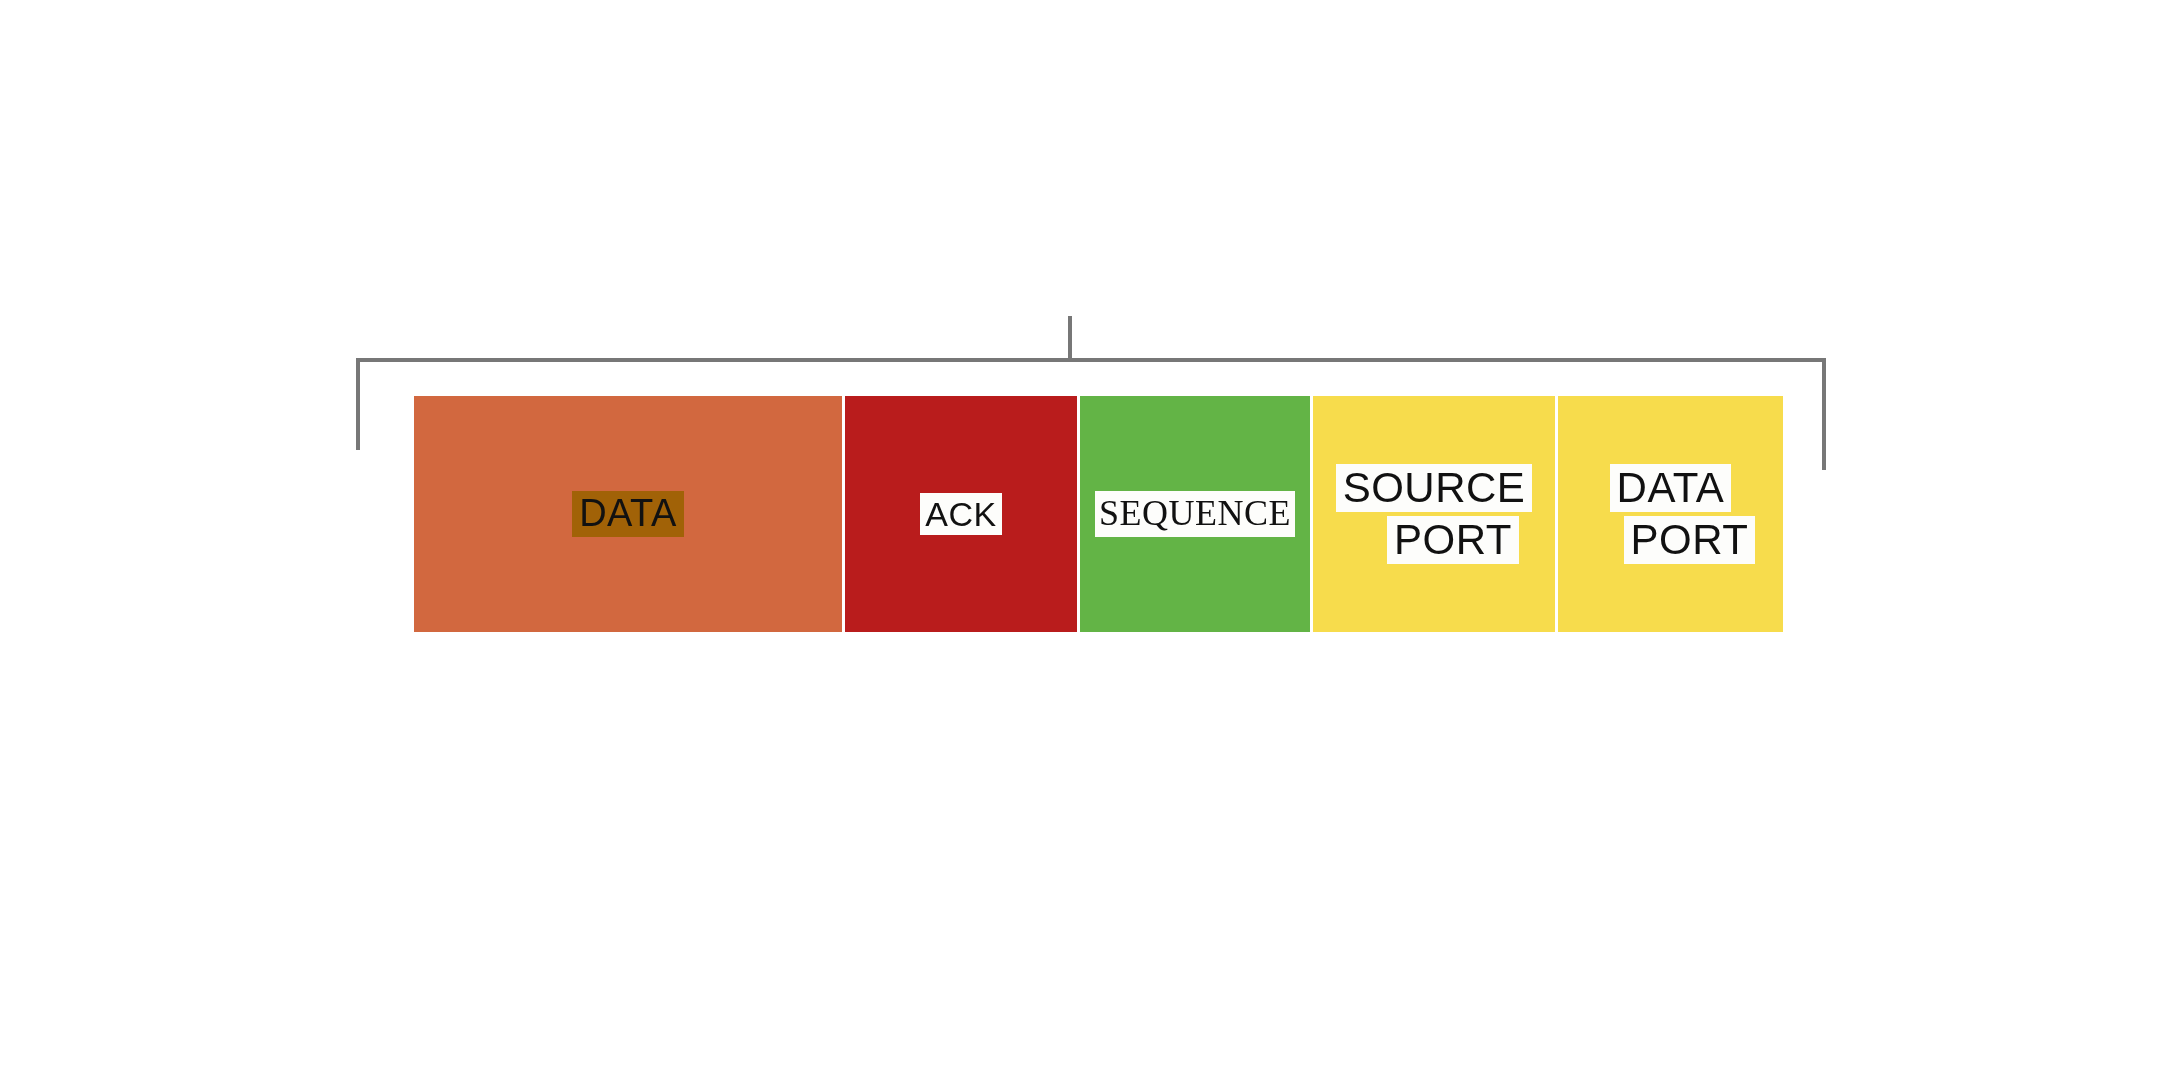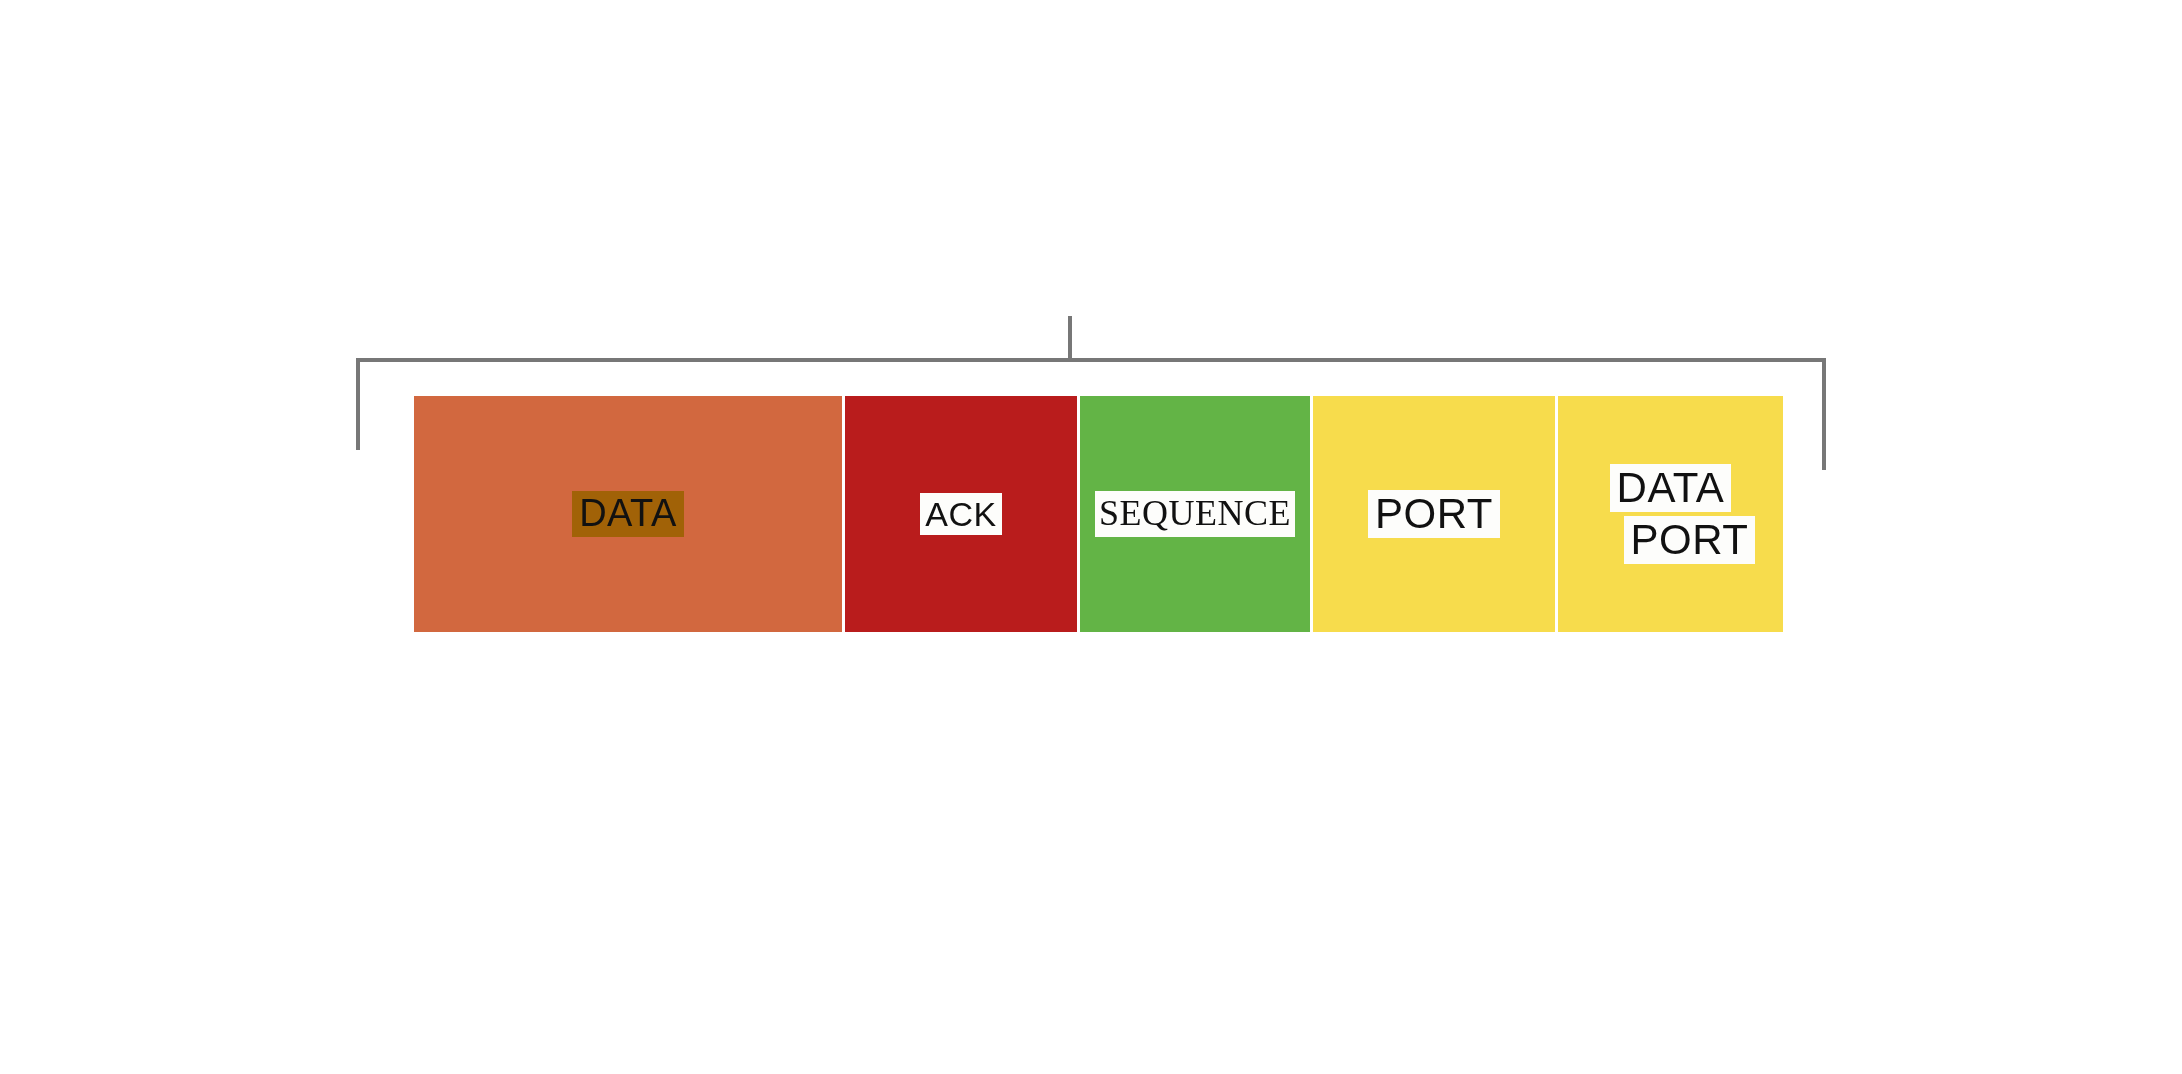--- a/index.html
+++ b/index.html
@@ -153,20 +153,21 @@
     <div class="segment-block" style="width: 232px; background: #b91c1c;">
       <div class="block-label small" style="background: rgb(253, 253, 251); color: rgb(17, 17, 17);">ACK</div>
     </div>
 
     <div class="segment-block" style="width: 230px; background: rgb(99, 180, 70); font-family: Liberation Serif, serif;">
       <div class="block-label wide" style="background: rgb(253, 253, 251); color: rgb(17, 17, 17);">SEQUENCE</div>
     </div>
 
     <div class="segment-block" style="width: 242px; background: rgb(247, 220, 76);">
       <div class="label-stack">
+        <div class="block-label" style="background: rgb(253, 253, 251); color: rgb(17, 17, 17);">SOURCE</div>
         <div class="block-label" style="background: rgb(253, 253, 251); color: rgb(17, 17, 17);">PORT</div>
       </div>
     </div>
 
     <div class="segment-block" style="width: 225px; background: rgb(247, 220, 76);">
       <div class="label-stack">
         <div class="block-label" style="background: rgb(253, 253, 251); color: rgb(17, 17, 17);">DATA</div>
         <div class="block-label" style="background: rgb(253, 253, 251); color: rgb(17, 17, 17);">PORT</div>
       </div>
     </div>

